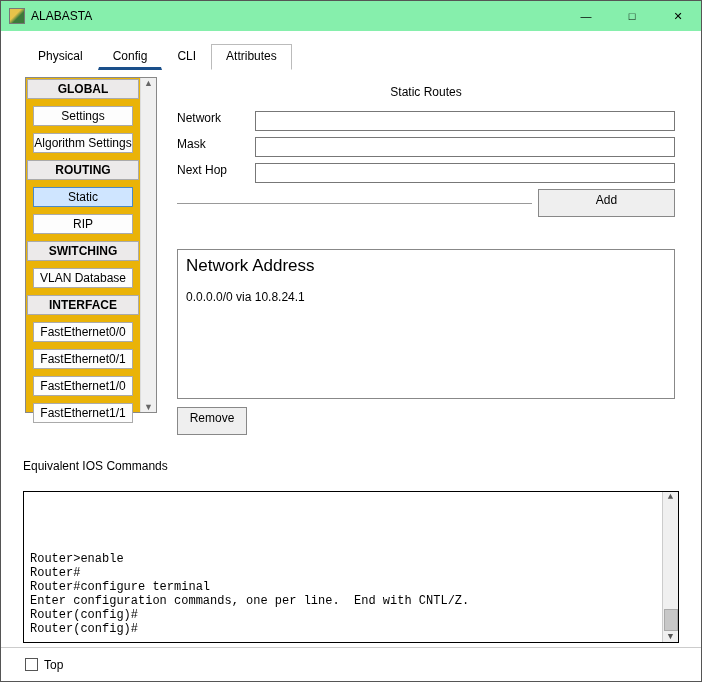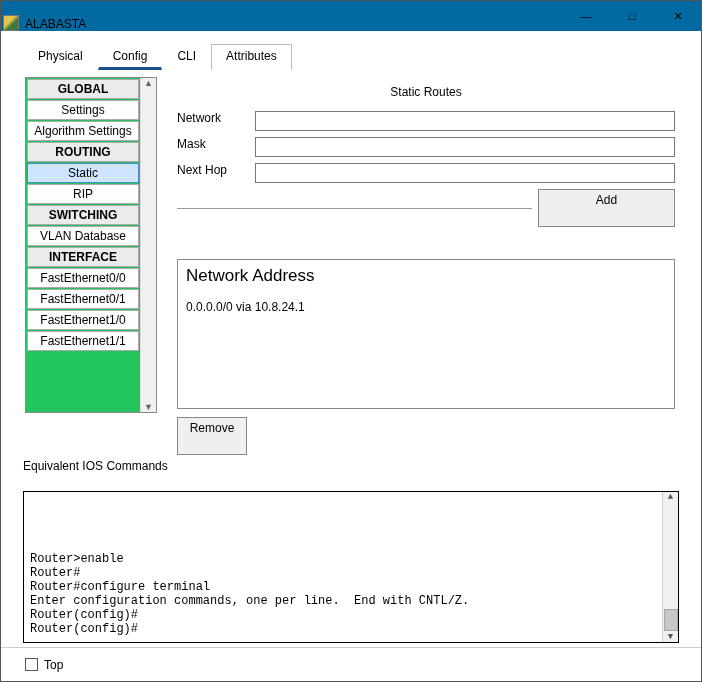--- a/index.html
+++ b/index.html
@@ -10,23 +10,23 @@
     background: #fff;
     color: #000;
     width: 702px;
     height: 682px;
     border: 1px solid #555;
     position: relative;
   }
   .titlebar {
     height: 30px;
     display: flex;
-    align-items: flex-end;
-    padding: 0 0 0 2px;
-    background: #0369a1;
+    align-items: center;
+    padding: 0 0 0 8px;
+    background: #86efac;
   }
   .titlebar-icon {
     width: 16px; height: 16px;
     margin-right: 6px;
     background: linear-gradient(135deg,#e6c34a 40%,#3b7a3b 60%);
     border: 1px solid #777;
   }
   .titlebar-title { flex: 1; font-size: 12px; }
   .win-btns { display: flex; }
   .win-btn {
@@ -63,33 +63,33 @@
   }
   .sidebar-outer {
     padding: 0 0 0 10px;
     position: relative;
   }
   .sidebar {
     width: 132px;
     height: 336px;
     border: 1px solid #888;
     display: flex;
-    background:#22c55e;
+    background:#eab308;
   }
   .sidebar-list { flex:1; }
   .sidebar-scroll {
     width: 16px;
     background: #f0f0f0;
     border-left: 1px solid #ddd;
     display:flex; flex-direction:column; justify-content:space-between; align-items:center;
     font-size:9px; color:#666;
   }
   .side-item {
     border: 1px solid #aaa;
-    margin: 1px;
+    margin: 7px;
     text-align: center;
     padding: 2px 0;
     font-size: 12px;
     background: #fdfdfd;
   }
   .side-header {
     font-weight: bold;
     background: #eceaea;
     border: 1px solid #aaa;
     margin: 1px;
@@ -127,21 +127,21 @@
     margin-top: 6px;
     gap: 6px;
   }
   .hr {
     flex: 1;
     border-top: 1px solid #999;
     height:1px;
   }
   .btn {
     width: 137px;
-    height: 38px;
+    height: 28px;
     background: #efefef;
     border: 1px solid #888;
     font-size: 12px;
     cursor: default;
     text-align:center;
     line-height:20px;
   }
   .routes-box {
     margin-top: 32px;
     border: 1px solid #888;

